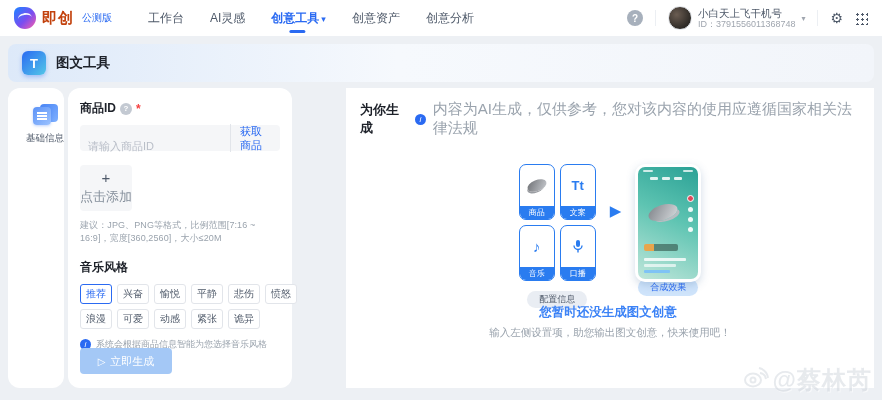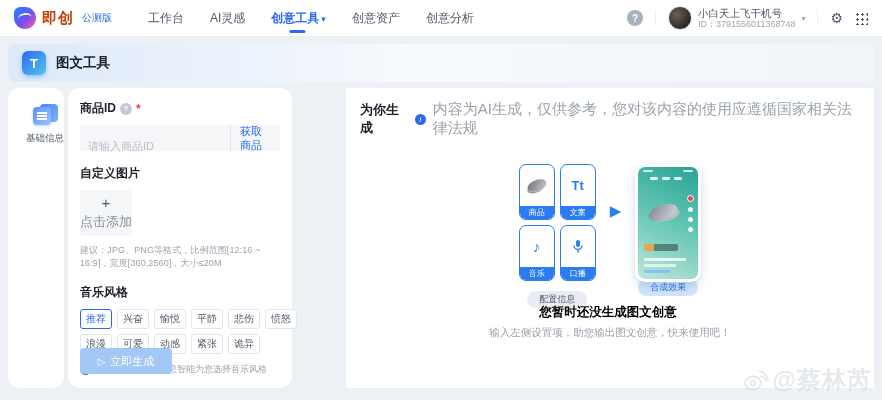--- a/index.html
+++ b/index.html
@@ -131,26 +131,26 @@
   .ph-actions { position:absolute; top:28px; right:4px; display:flex; flex-direction:column; gap:5px; align-items:center; }
   .ph-actions .av { width:7px; height:7px; border-radius:50%; background:#e0485a; border:1px solid #fff; }
   .ph-actions i { display:block; width:5px; height:5px; border-radius:50%; background:rgba(255,255,255,.9); }
   .ph-cap1 { position:absolute; bottom:28px; left:6px; width:34px; height:7px; border-radius:2px;
            background:rgba(40,70,60,.55); border-left:10px solid #e8a54b; }
   .ph-cap2 { position:absolute; bottom:18px; left:6px; right:12px; height:3px; background:rgba(255,255,255,.8); border-radius:1px; }
   .ph-cap3 { position:absolute; bottom:12px; left:6px; right:22px; height:3px; background:rgba(255,255,255,.65); border-radius:1px; }
   .ph-cap4 { position:absolute; bottom:6px; left:6px; width:26px; height:3px; background:#7fc3f5; border-radius:1px; }
 
   .empty-title { position:absolute; top:216px; left:0; right:4px; text-align:center;
-           font-size:12.5px; font-weight:bold; color:#000000; }
+           font-size:12.5px; font-weight:bold; color:#3b82f6; }
   .empty-sub { position:absolute; top:238px; left:0; right:0; text-align:center;
            font-size:10.5px; color:#9aa3ad; }
 
   
-  .watermark { position:absolute; right:10px; bottom:4px; display:flex; align-items:center; gap:4px;
+  .watermark { position:absolute; right:10px; bottom:4px; display:flex; align-items:flex-start; gap:4px;
            color:#c7ccd4; opacity:.55; z-index:6; pointer-events:none; }
   .wm-text { font-size:24px; font-weight:bold; letter-spacing:1px;
            text-shadow:1px 1px 0 #fff; color:#d4d9e0; }
   .weibo-icon { width:26px; height:26px; }
   .weibo-icon svg { width:100%; height:100%; fill:none; stroke:#d4d9e0; stroke-width:2; }
 
   
   .mic-svg { width:14px; height:15px; }
 </style>
 </head>
@@ -219,26 +219,25 @@
       <span>商品ID</span>
       <span class="q-icon">?</span>
       <span class="req">*</span>
     </div>
     <div class="input-row">
       <input type="text" placeholder="请输入商品ID" style="">
       <span class="input-action">获取商品</span>
     </div>
 
     <div class="section">
-      <div class="field-label">自定义图片</div>
       <div class="upload-box">
         <span class="plus-icon">+</span>
         <span class="upload-text">点击添加</span>
       </div>
-      <div class="hint">建议：JPG、PNG等格式，比例范围[12:16 ~ 16:9]，宽度[360,2560]，大小≤20M</div>
+      <div class="hint">建议：JPG、PNG等格式，比例范围[7:16 ~ 16:9]，宽度[360,2560]，大小≤20M</div>
     </div>
 
     <div class="section">
       <div class="field-label">音乐风格</div>
       <div class="tags">
         <span class="tag selected">推荐</span>
         <span class="tag">兴奋</span>
         <span class="tag">愉悦</span>
         <span class="tag">平静</span>
         <span class="tag">悲伤</span>

